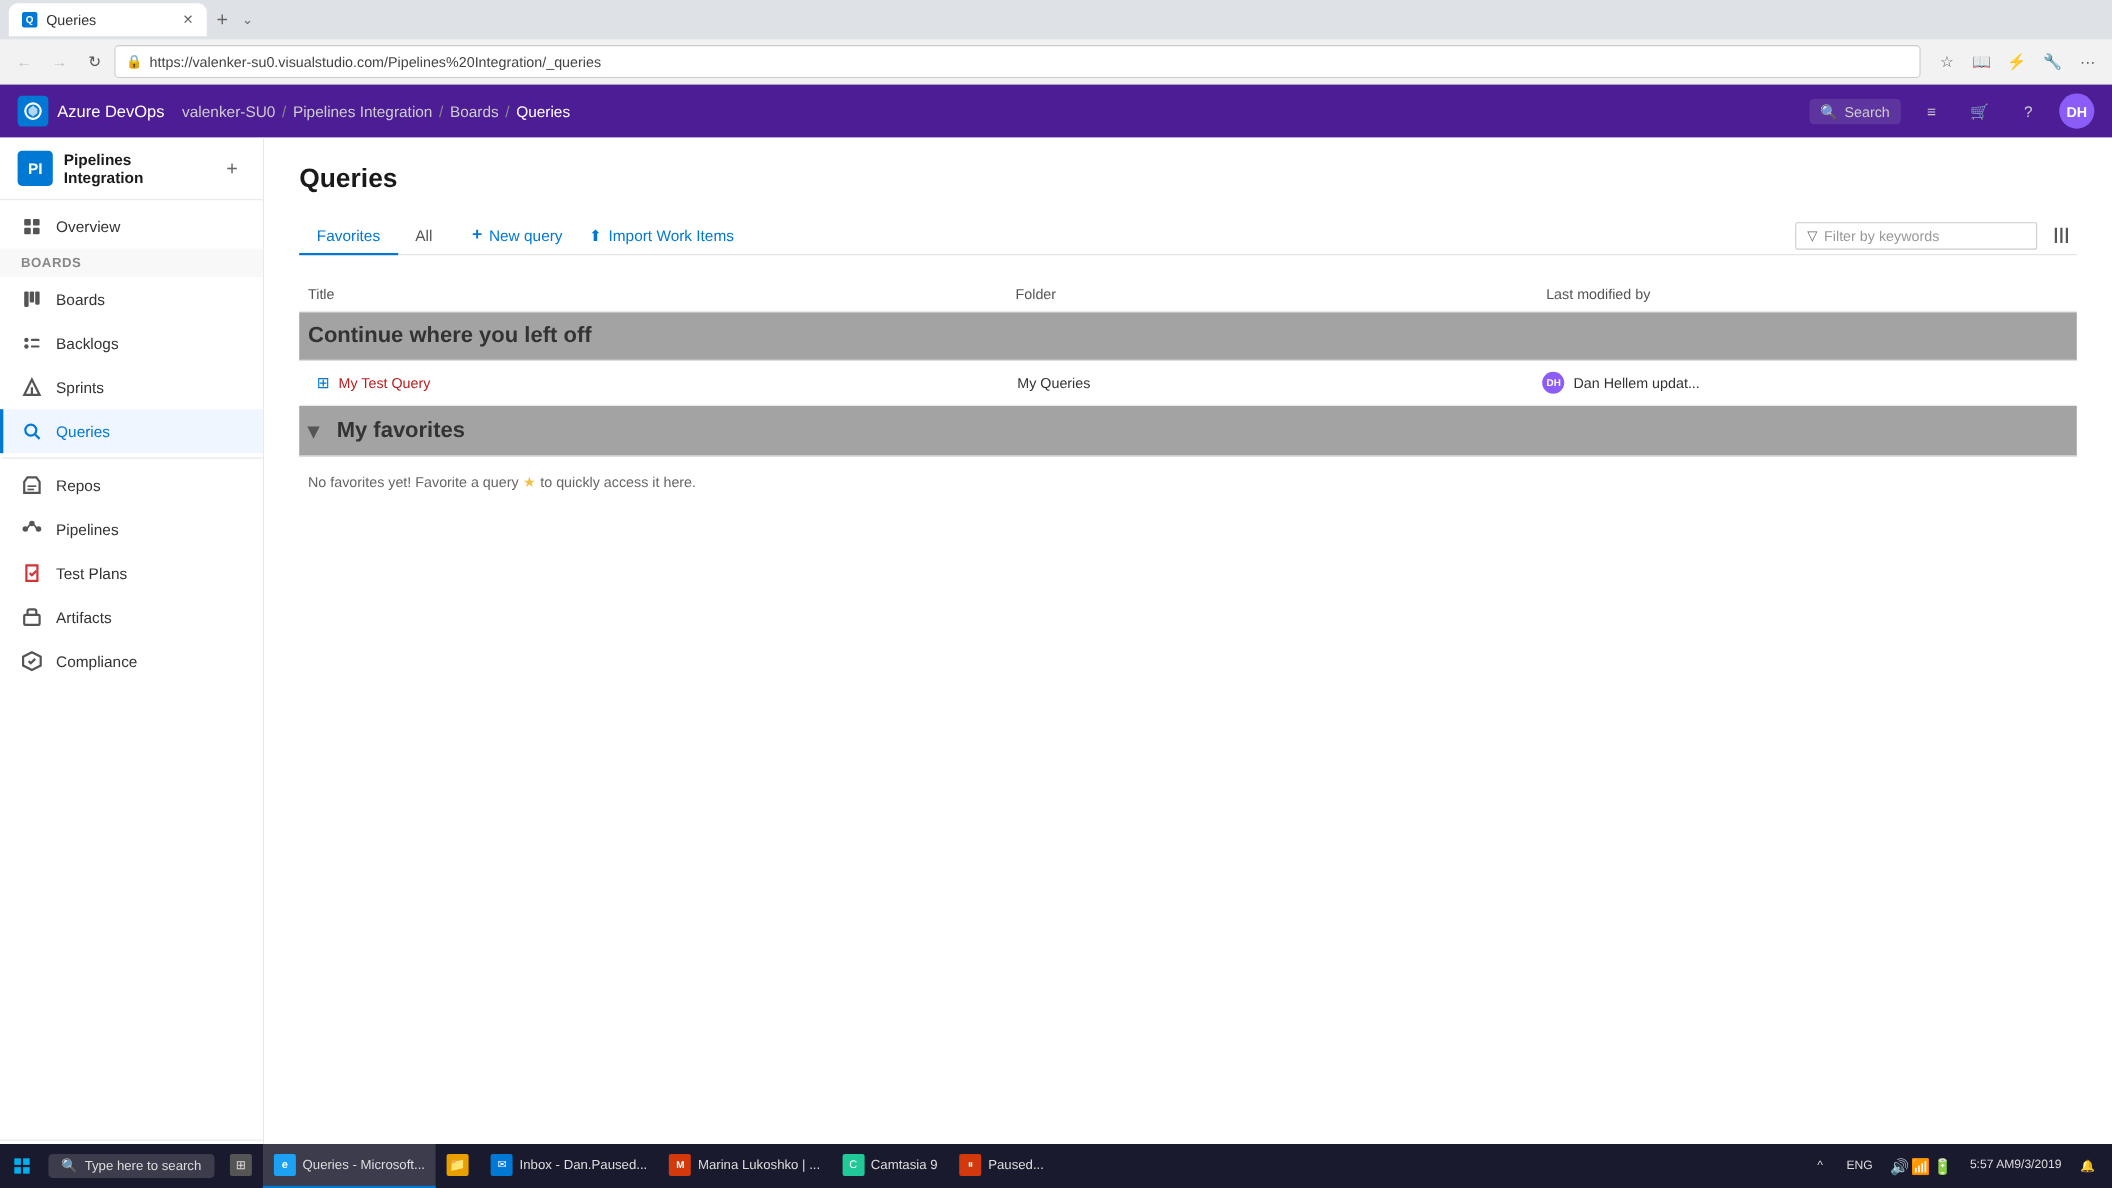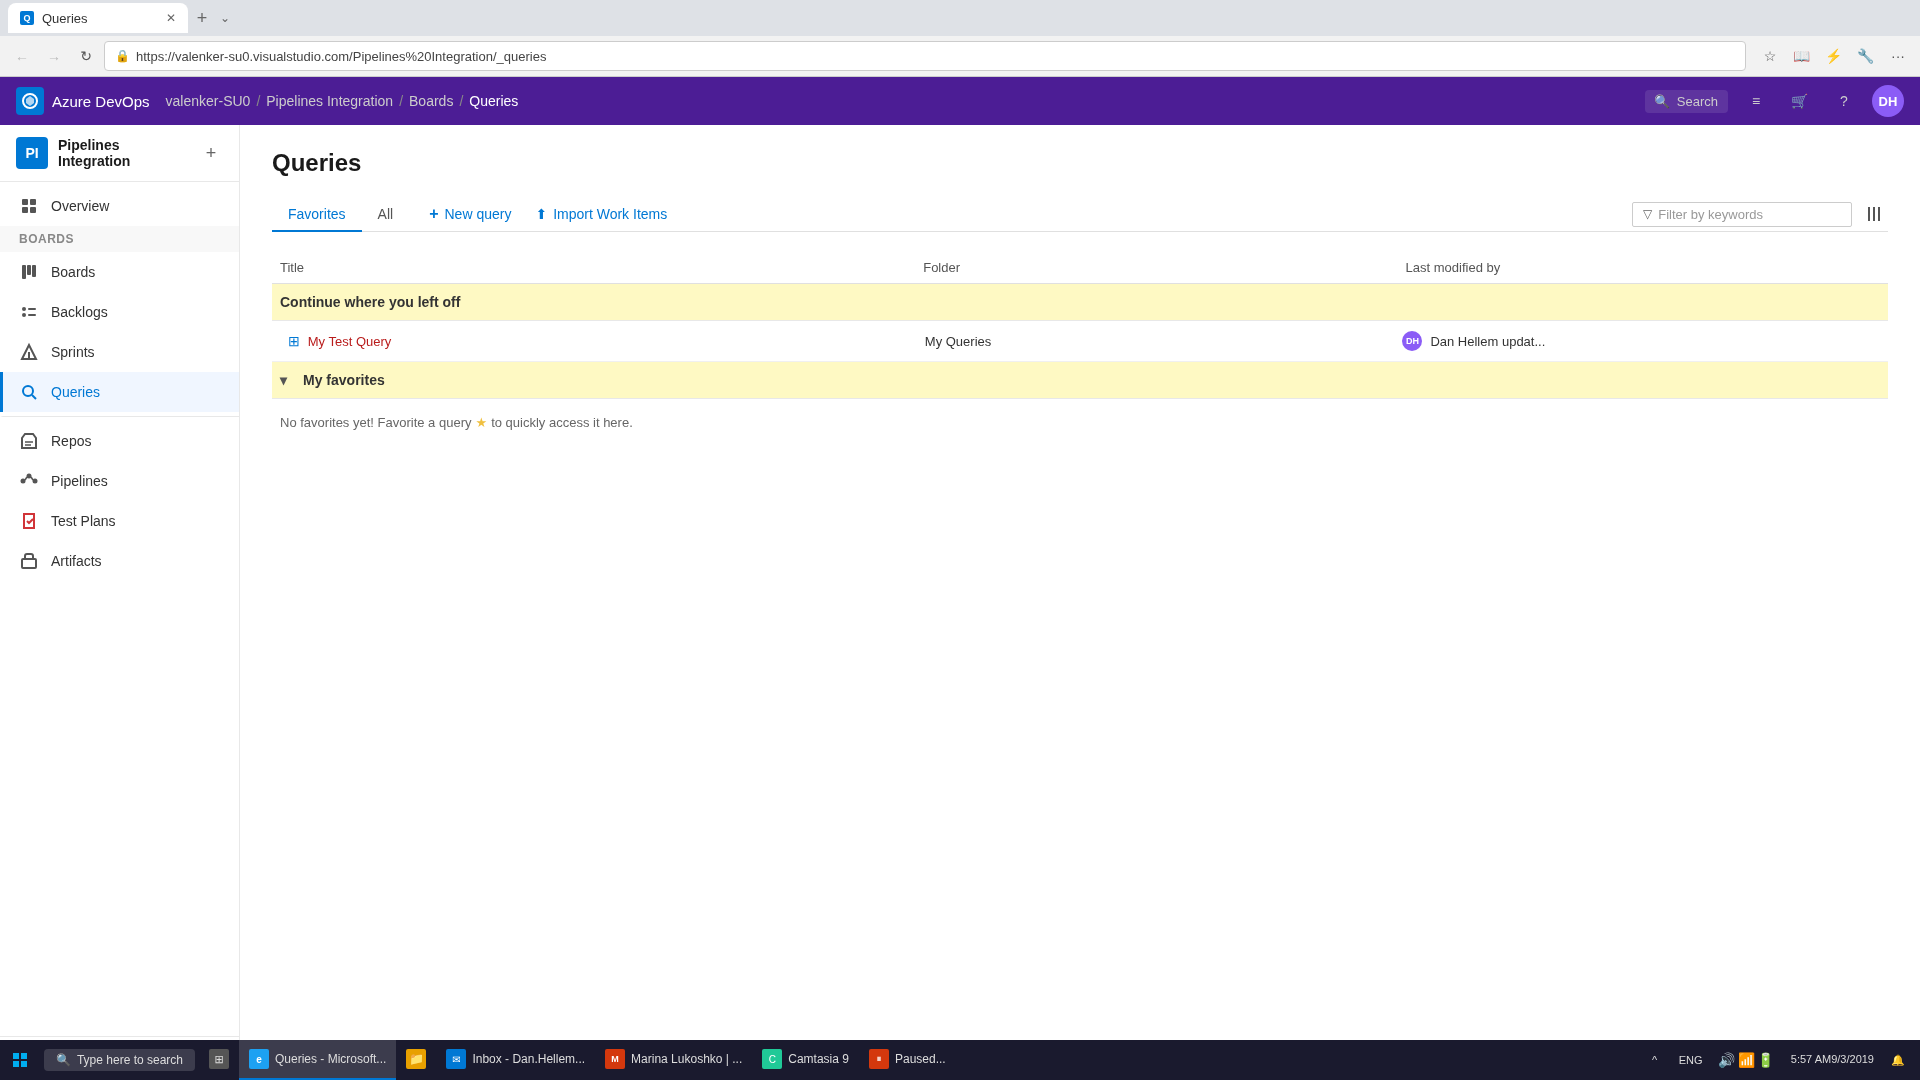--- a/index.html
+++ b/index.html
@@ -67,21 +67,21 @@
     .edit-columns-btn { width: 28px; height: 28px; display: flex; align-items: center; justify-content: center; cursor: pointer; color: #555; margin-left: 8px; }
 
     
     .query-table { width: 100%; }
     .table-header { display: flex; padding: 8px 0; border-bottom: 1px solid #e0e0e0; color: #555; font-size: 13px; font-weight: 500; }
     .col-title { flex: 2; padding-left: 8px; }
     .col-folder { flex: 1.5; }
     .col-modified { flex: 1.5; }
 
     
-    .section-header { padding: 10px 8px; font-size: 14px; font-weight: 600; color: #333; background: #fef9c3; border-bottom: 1px solid #e8e8e8; }
+    .section-header { padding: 10px 8px; font-size: 20px; font-weight: 600; color: #333; background: #a3a3a3; border-bottom: 1px solid #e8e8e8; }
     .section-header-collapsible { display: flex; align-items: center; gap: 16px; cursor: pointer; }
     
     
     .query-row { display: flex; align-items: center; padding: 10px 8px; border-bottom: 1px solid #f0f0f0; font-size: 13px; color: #333; }
     .query-row-title { flex: 2; display: flex; align-items: center; gap: 8px; color: #0078d4; }
     .query-row-folder { flex: 1.5; color: #333; }
     .query-row-modified { flex: 1.5; display: flex; align-items: center; gap: 8px; }
     .user-avatar-small { width: 20px; height: 20px; border-radius: 50%; background: #8b5cf6; display: flex; align-items: center; justify-content: center; color: #fff; font-size: 9px; font-weight: 600; flex-shrink: 0; }
 
     
@@ -284,20 +284,29 @@
         <div class="sidebar-item">
           <div class="sidebar-item-icon">
             <svg width="20" height="20" viewBox="0 0 20 20">
                 <rect x="3" y="8" width="14" height="9" fill="none" stroke="#555" stroke-width="2" rx="1"></rect>
                 <path d="M6 8 L6 5 Q6 3 8 3 L12 3 Q14 3 14 5 L14 8" fill="none" stroke="#555" stroke-width="2"></path>
               </svg>
           </div>
           <span class="sidebar-item-label">Artifacts</span>
         </div>
 
+        <div class="sidebar-item">
+          <div class="sidebar-item-icon">
+            <svg width="20" height="20" viewBox="0 0 20 20">
+                <polygon points="10,2 18,6 18,14 10,18 2,14 2,6" fill="none" stroke="#555" stroke-width="2"></polygon>
+                <polyline points="7,10 9,12 13,8" fill="none" stroke="#555" stroke-width="2"></polyline>
+              </svg>
+          </div>
+          <span class="sidebar-item-label">Compliance</span>
+        </div>
       </div>
 
       <div class="sidebar-footer">
         <div style="width:20px;height:20px;display:flex;align-items:center;justify-content:center;">
           <svg width="20" height="20" viewBox="0 0 20 20">
               <circle cx="10" cy="10" r="2.5" fill="none" stroke="#555" stroke-width="2"></circle>
               <circle cx="10" cy="10" r="7" fill="none" stroke="#555" stroke-width="1.5" stroke-dasharray="3 2.3"></circle>
             </svg>
         </div>
         <span>Project settings</span>
@@ -401,21 +410,21 @@
   </div>
   <div class="taskbar-btn active">
     <div class="taskbar-btn-icon ie-icon" style="background:#1da1f2;color:#fff;font-size:10px;font-weight:bold;">e</div>
     <span>Queries - Microsoft...</span>
   </div>
   <div class="taskbar-btn">
     <div class="taskbar-btn-icon" style="background:#e8a000;color:#fff;font-size:12px;">📁</div>
   </div>
   <div class="taskbar-btn">
     <div class="taskbar-btn-icon" style="background:#0078d4;color:#fff;font-size:10px;">✉</div>
-    <span>Inbox - Dan.Hellem...</span>
+    <span>Inbox - Dan.Paused...</span>
   </div>
   <div class="taskbar-btn">
     <div class="taskbar-btn-icon" style="background:#d4380d;color:#fff;font-size:9px;font-weight:bold;">M</div>
     <span>Marina Lukoshko | ...</span>
   </div>
   <div class="taskbar-btn">
     <div class="taskbar-btn-icon" style="background:#20c997;color:#fff;font-size:10px;">C</div>
     <span>Camtasia 9</span>
   </div>
   <div class="taskbar-btn">

